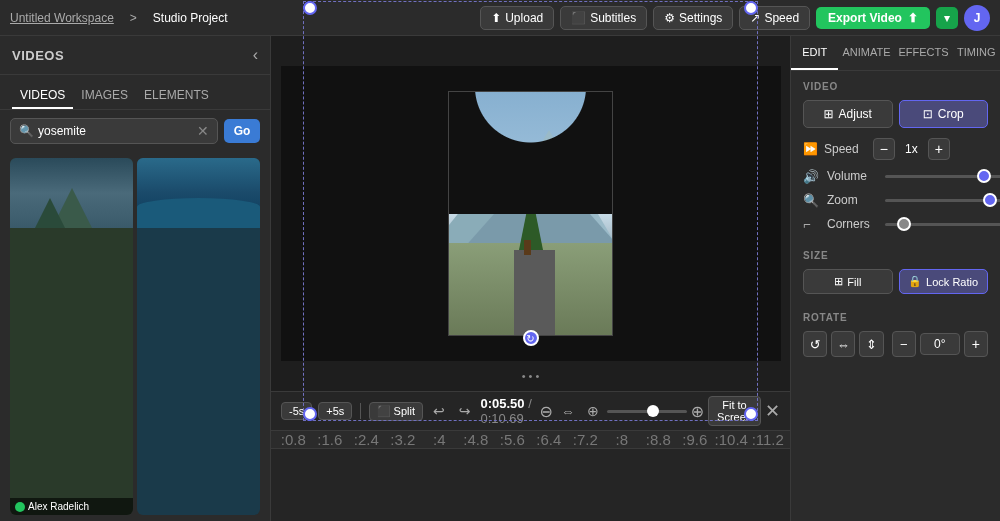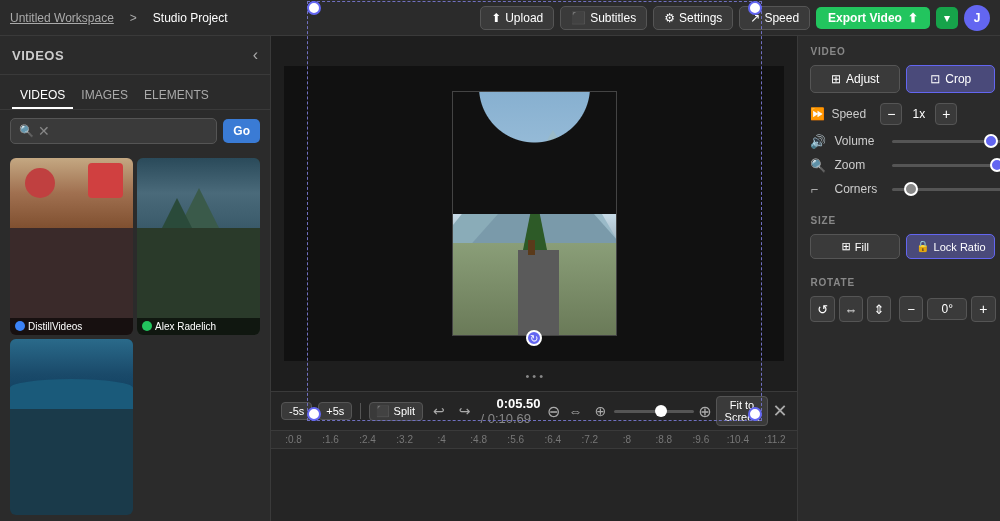--- a/index.html
+++ b/index.html
@@ -48,32 +48,32 @@
     .canvas-video-inner { width: 100%; height: 100%; background: linear-gradient(to bottom, #8ab4d4 0%, #a0c4e8 30%, #c8dce8 50%, #8a9eaa 70%, #6a7e8a 85%, #5a6e7a 100%); position: relative; }
     .handle { width: 14px; height: 14px; border-radius: 50%; background: #fff; border: 2px solid #6366f1; position: absolute; cursor: pointer; }
     .rotate-handle { width: 16px; height: 16px; border-radius: 50%; background: #6366f1; border: 2px solid #fff; position: absolute; bottom: -8px; left: 50%; transform: translateX(-50%); cursor: pointer; display: flex; align-items: center; justify-content: center; font-size: 10px; }
 
     
     .timeline { height: 130px; background: #252525; border-top: 1px solid #3a3a3a; display: flex; flex-direction: column; }
     .timeline-controls { display: flex; align-items: center; gap: 6px; padding: 4px 10px; border-bottom: 1px solid #3a3a3a; }
     .tl-btn { background: #3a3a3a; border: 1px solid #555; border-radius: 4px; color: #fff; font-size: 11px; padding: 2px 7px; cursor: pointer; }
     .tl-icon-btn { background: none; border: none; color: #aaa; cursor: pointer; font-size: 14px; padding: 2px 4px; }
     .time-display { color: #fff; font-size: 13px; margin: 0 auto; }
-    .time-bold { font-weight: 700; margin-left: 16px; }
+    .time-bold { font-weight: 700; }
     .time-dim { color: #888; }
     .zoom-controls { display: flex; align-items: center; gap: 4px; margin-left: auto; }
     .zoom-minus { background: none; border: none; color: #aaa; cursor: pointer; font-size: 16px; }
     .zoom-slider { width: 80px; -webkit-appearance: none; height: 3px; background: #555; border-radius: 2px; outline: none; }
     .zoom-slider::-webkit-slider-thumb { -webkit-appearance: none; width: 12px; height: 12px; border-radius: 50%; background: #fff; cursor: pointer; }
     .zoom-plus { background: none; border: none; color: #aaa; cursor: pointer; font-size: 16px; }
     .fit-btn { background: #3a3a3a; border: 1px solid #555; border-radius: 4px; color: #fff; font-size: 11px; padding: 2px 8px; cursor: pointer; }
     .close-btn { background: none; border: none; color: #aaa; cursor: pointer; font-size: 18px; }
     .timeline-ruler { display: flex; align-items: center; height: 18px; background: #2b2b2b; border-bottom: 1px solid #3a3a3a; padding: 0 4px; overflow: hidden; position: relative; }
     .ruler-marks { display: flex; align-items: center; width: 100%; gap: 0; }
-    .ruler-mark { font-size: 10px; color: #777; flex: 1; text-align: center; }
+    .ruler-mark { font-size: 15px; color: #777; flex: 1; text-align: center; }
     .timeline-tracks { flex: 1; position: relative; background: #252525; overflow: hidden; }
     .track { height: 40px; position: relative; background: #2a2a2a; border-bottom: 1px solid #333; }
     .track-clip { position: absolute; top: 4px; height: 32px; background: linear-gradient(to bottom, #1e4a3a, #2d6a50); border-radius: 4px; overflow: hidden; display: flex; align-items: center; }
     .clip-wave { width: 100%; height: 100%; background: repeating-linear-gradient(90deg, transparent, transparent 2px, rgba(255,255,255,0.1) 2px, rgba(255,255,255,0.1) 3px); }
     .playhead { position: absolute; top: 0; bottom: 0; width: 1px; background: #fff; z-index: 10; }
     .playhead-marker { width: 12px; height: 12px; background: #fff; border-radius: 2px; position: absolute; top: -1px; left: -5.5px; display: flex; align-items: center; justify-content: center; font-size: 8px; color: #333; }
     .time-label { position: absolute; bottom: -2px; background: #444; border-radius: 3px; padding: 1px 4px; font-size: 10px; color: #fff; transform: translateX(-50%); white-space: nowrap; }
 
     
     .right-panel { width: 210px; background: #2b2b2b; border-left: 1px solid #3a3a3a; display: flex; flex-direction: column; flex-shrink: 0; overflow-y: auto; }
@@ -153,37 +153,28 @@
       <button class="collapse-btn">‹</button>
     </div>
     <div class="tab-row">
       <div class="tab active">VIDEOS</div>
       <div class="tab">IMAGES</div>
       <div class="tab">ELEMENTS</div>
     </div>
     <div class="search-row">
       <div class="search-box">
         <span class="search-icon">🔍</span>
+        <input type="text" value="yosemite" style="">
         <button class="clear-btn">✕</button>
       </div>
       <button class="go-btn">Go</button>
     </div>
     <div class="video-grid">
 
 
-      <div class="video-thumb" style="background: #3a2a2a;">
-        <div style="height: 70px; background: linear-gradient(to bottom, #c4a882, #a07050, #805030); position:relative;">
-          <div style="position:absolute; top:10px; left:15px; width:30px; height:30px; background: #c04040; border-radius: 50%;"></div>
-          <div style="position:absolute; top:5px; right:10px; background: #d04040; width:35px; height:35px; border-radius:4px;"></div>
-        </div>
-        <div class="thumb-label">
-          <span class="thumb-icon"></span>
-          <span>DistillVideos</span>
-        </div>
-      </div>
 
       <div class="video-thumb" style="background: #2a3a2a;">
         <div style="height: 70px; background: linear-gradient(to bottom, #2a4a5a, #4a6a7a, #3a5a6a); position: relative;">
           <div style="position:absolute; bottom:0; left:50%; transform:translateX(-50%); width:0; height:0; border-left:20px solid transparent; border-right:20px solid transparent; border-bottom:40px solid #3a5a4a;"></div>
           <div style="position:absolute; bottom:0; left:20%; width:0; height:0; border-left:15px solid transparent; border-right:15px solid transparent; border-bottom:30px solid #2a4a3a;"></div>
         </div>
         <div class="thumb-label">
           <span class="thumb-icon thumb-green"></span>
           <span>Alex Radelich</span>
         </div>
@@ -284,20 +275,26 @@
           <span class="ruler-mark">:9.6</span>
           <span class="ruler-mark">:10.4</span>
           <span class="ruler-mark">:11.2</span>
         </div>
       </div>
 
     </div>
   </div>
 
   <div class="right-panel">
+    <div class="right-tabs">
+      <div class="right-tab active">EDIT</div>
+      <div class="right-tab">ANIMATE</div>
+      <div class="right-tab">EFFECTS</div>
+      <div class="right-tab">TIMING</div>
+    </div>
 
     <div class="right-section">
       <div class="section-label">VIDEO</div>
       <div class="video-btns">
         <button class="vid-btn">
           <span>⊞</span>
           <span>Adjust</span>
         </button>
         <button class="vid-btn active">
           <span>⊡</span>

